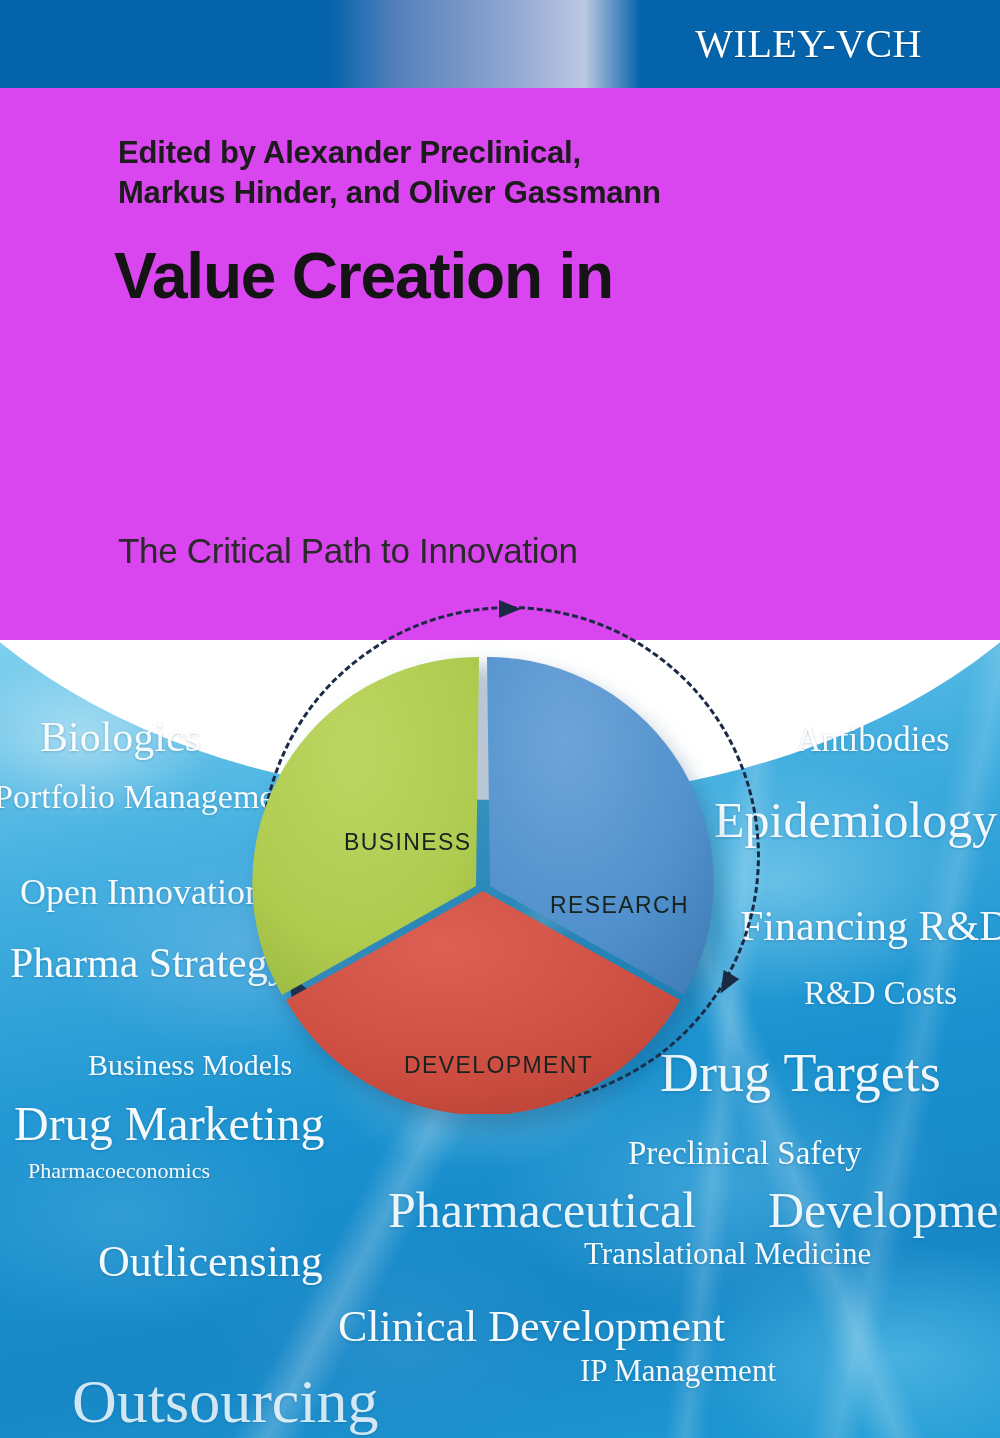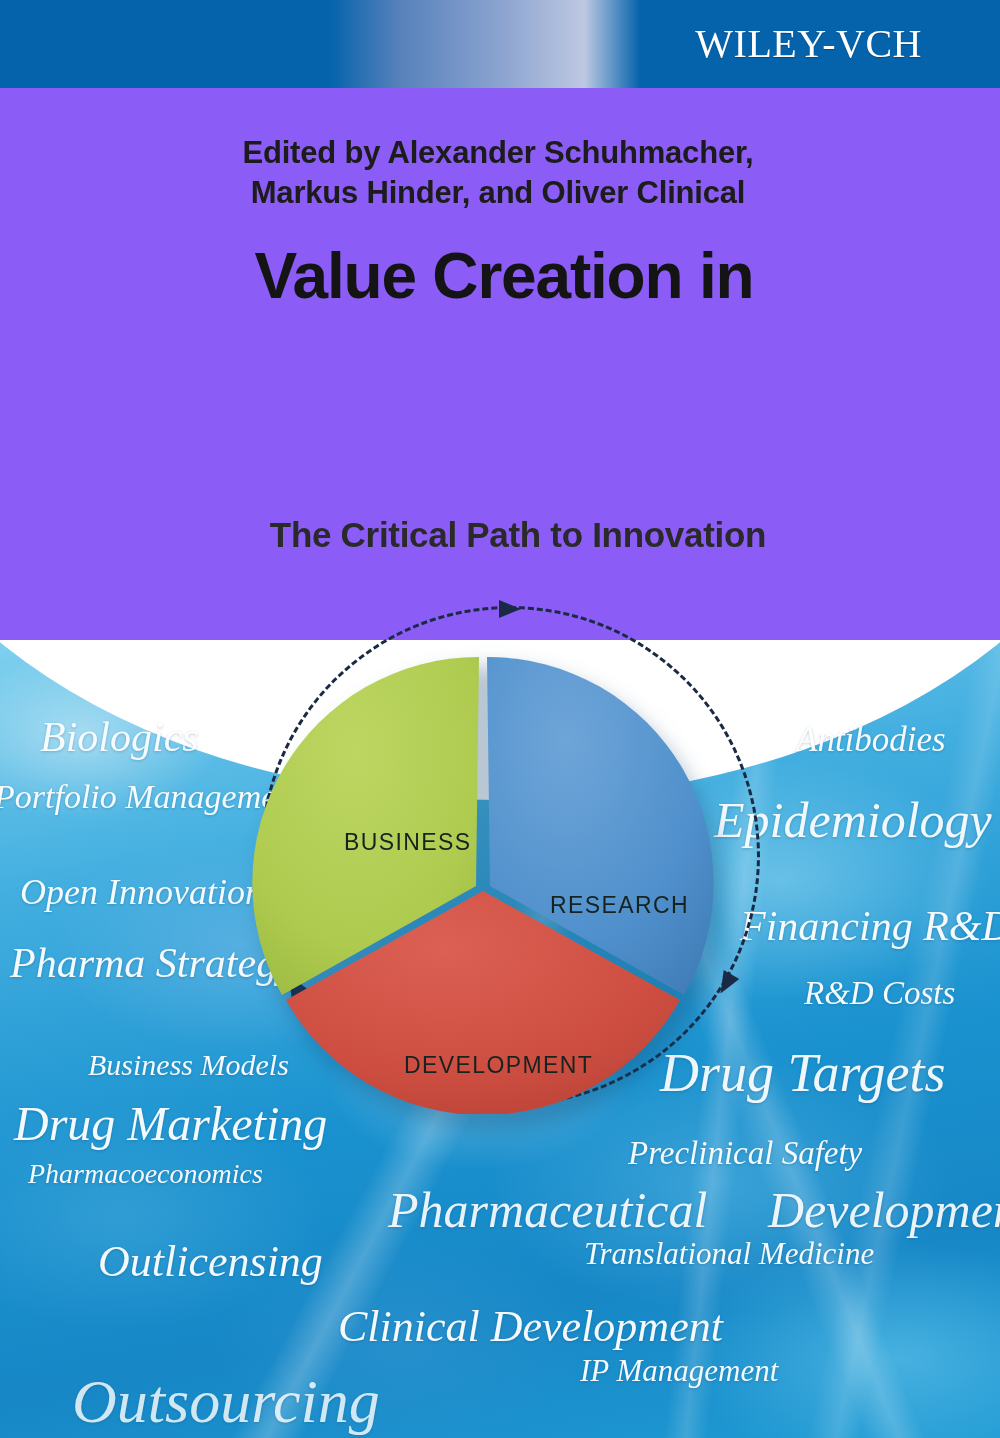--- a/index.html
+++ b/index.html
@@ -1,38 +1,38 @@
 <!DOCTYPE html>
 <html><head>
 <meta charset="utf-8">
 <style>
   html,body{margin:0;padding:0;background:#fff;}
   body{width:1000px;height:1438px;overflow:hidden;font-family:"Liberation Sans",sans-serif;}
 
-  #cover{position:relative;width:1000px;height:1438px;overflow:hidden;background:#8b5cf6;text-align:center;}
+  #cover{position:relative;width:1000px;height:1438px;overflow:hidden;background:#d946ef;}
 
   
   #pub-bar{position:absolute;left:0;top:0;width:1000px;height:88px;
     background:#0563ab;overflow:hidden;}
   #pub-bar-gradient{position:absolute;left:330px;top:0;width:310px;height:88px;
     background:linear-gradient(to right,#0563ab 0%,#5681bb 22%,#8ba3cf 55%,#bdc8e2 82%,#0563ab 100%);}
   #pub-logo{position:absolute;right:78px;top:50%;transform:translateY(-50%);
     color:#ffffff;font-family:"Liberation Serif",serif;font-size:40px;
     letter-spacing:.5px;white-space:nowrap;line-height:1;
     text-shadow:0 1px 1px rgba(0,0,0,.25);font-variant:small-caps;font-weight:400;}
 
   
   #editors{position:absolute;left:118px;top:133px;width:760px;
     font-size:31px;font-weight:bold;color:#1c1c1c;line-height:1.30;
     letter-spacing:-.2px;}
   #title{position:absolute;left:114px;top:242px;width:780px;
     font-size:64px;font-weight:bold;color:#141414;line-height:1.08;
     letter-spacing:-1.2px;}
-  #subtitle{position:absolute;left:118px;top:515px;width:800px;
-    font-size:35px;font-weight:700;color:#2a2a2a;letter-spacing:-.3px;}
+  #subtitle{position:absolute;left:118px;top:531px;width:800px;
+    font-size:35px;font-weight:400;color:#2a2a2a;letter-spacing:-.3px;}
 
   
   #photo{position:absolute;left:0;top:640px;width:1000px;height:798px;overflow:hidden;}
   #photo-bg{position:absolute;inset:0;
     background:
       radial-gradient(ellipse 200px 120px at 8% 12%, rgba(255,255,255,.42), rgba(255,255,255,0) 70%),
       radial-gradient(ellipse 230px 140px at 62% 8%, rgba(190,232,248,.55), rgba(255,255,255,0) 70%),
       radial-gradient(ellipse 260px 150px at 24% 38%, rgba(96,178,226,.75), rgba(255,255,255,0) 72%),
       radial-gradient(ellipse 300px 170px at 78% 30%, rgba(140,212,240,.6), rgba(255,255,255,0) 70%),
       radial-gradient(ellipse 220px 130px at 48% 55%, rgba(255,255,255,.3), rgba(255,255,255,0) 70%),
@@ -47,21 +47,21 @@
       linear-gradient(118deg,rgba(255,255,255,0) 46%,rgba(255,255,255,.22) 48.5%,rgba(255,255,255,0) 51%),
       linear-gradient(-112deg,rgba(255,255,255,0) 30%,rgba(255,255,255,.18) 32%,rgba(255,255,255,0) 34.5%),
       linear-gradient(96deg,rgba(255,255,255,0) 69%,rgba(255,255,255,.16) 71%,rgba(255,255,255,0) 73%),
       linear-gradient(-78deg,rgba(255,255,255,0) 12%,rgba(255,255,255,.14) 14%,rgba(255,255,255,0) 16.5%);}
   
   #photo-arc{position:absolute;left:-140px;top:-260px;width:1280px;height:420px;
     background:#ffffff;border-radius:0 0 50% 50%/0 0 100% 100%;}
 
   .cloud-word{position:absolute;color:#ffffff;white-space:nowrap;
     font-family:"Liberation Serif",serif;line-height:1;
-    text-shadow:0 1px 3px rgba(10,70,110,.30);font-style:italic;}
+    text-shadow:0 1px 3px rgba(10,70,110,.30);}
 
   
   #diagram{position:absolute;left:230px;top:598px;width:560px;height:560px;}
   #dash-ring{position:absolute;left:30px;top:8px;width:500px;height:500px;
     border:3px dashed #1b2a44;border-radius:50%;box-sizing:border-box;}
 
   #pie-wrap{position:absolute;left:22px;top:54px;width:478px;height:478px;text-decoration:underline;}
   #pie-shadow{position:absolute;left:8px;top:14px;width:462px;height:462px;
     border-radius:50%;background:rgba(20,70,110,.30);filter:blur(10px);}
   #pie{position:absolute;left:0;top:0;width:462px;height:462px;}
@@ -73,22 +73,22 @@
 <body>
 
 <div id="cover">
 
   <div id="pub-bar">
     <div id="pub-bar-gradient"></div>
     <div id="pub-logo">WILEY-VCH</div>
   </div>
 
   <div id="editors">
-    <div>Edited by Alexander Schuhmacher,</div>
-    <div>Markus Hinder, and Oliver Clinical</div>
+    <div>Edited by Alexander Preclinical,</div>
+    <div>Markus Hinder, and Oliver Gassmann</div>
   </div>
 
   <div id="title">
     <div>Value Creation in</div>
   </div>
 
   <div id="subtitle">The Critical Path to Innovation</div>
 
   <div id="photo">
     <div id="photo-bg"></div>
@@ -102,21 +102,21 @@
       <div class="cloud-word" style="left: 796px; top: 722px; font-size: 35px; opacity: 0.95;">Antibodies</div>
       <div class="cloud-word" style="left: 714px; top: 795px; font-size: 50px; opacity: 0.92;">Epidemiology</div>
       <div class="cloud-word" style="left: 20px; top: 874px; font-size: 36px; opacity: 0.95;">Open Innovation</div>
       <div class="cloud-word" style="left: 734px; top: 905px; font-size: 42px; opacity: 0.95; margin-left: 6px;">Financing R&amp;D</div>
       <div class="cloud-word" style="left: 10px; top: 942px; font-size: 42px; opacity: 0.95;">Pharma Strategy</div>
       <div class="cloud-word" style="left: 804px; top: 977px; font-size: 33px; opacity: 0.95;">R&amp;D Costs</div>
       <div class="cloud-word" style="left: 88px; top: 1050px; font-size: 30px; opacity: 0.95;">Business Models</div>
       <div class="cloud-word" style="left: 660px; top: 1046px; font-size: 54px; opacity: 0.92;">Drug Targets</div>
       <div class="cloud-word" style="left: 14px; top: 1100px; font-size: 48px; opacity: 0.95;">Drug Marketing</div>
       <div class="cloud-word" style="left: 628px; top: 1137px; font-size: 33px; opacity: 0.95;">Preclinical Safety</div>
-      <div class="cloud-word" style="left: 28px; top: 1160px; font-size: 28px; opacity: 0.95;">Pharmacoeconomics</div>
+      <div class="cloud-word" style="left: 28px; top: 1160px; font-size: 22px; opacity: 0.95;">Pharmacoeconomics</div>
       <div class="cloud-word" style="left: 388px; top: 1185px; font-size: 50px; opacity: 0.9;">Pharmaceutical</div>
       <div class="cloud-word" style="left: 768px; top: 1185px; font-size: 50px; opacity: 0.9;">Development</div>
       <div class="cloud-word" style="left: 98px; top: 1240px; font-size: 44px; opacity: 0.95;">Outlicensing</div>
       <div class="cloud-word" style="left: 584px; top: 1238px; font-size: 31px; opacity: 0.95;">Translational Medicine</div>
       <div class="cloud-word" style="left: 338px; top: 1305px; font-size: 44px; opacity: 0.95;">Clinical Development</div>
       <div class="cloud-word" style="left: 580px; top: 1355px; font-size: 31px; opacity: 0.95;">IP Management</div>
       <div class="cloud-word" style="left: 24px; top: 1370px; font-size: 62px; opacity: 0.8; margin-left: 48px;">Outsourcing</div>
     </div>
 
   <div id="diagram">

